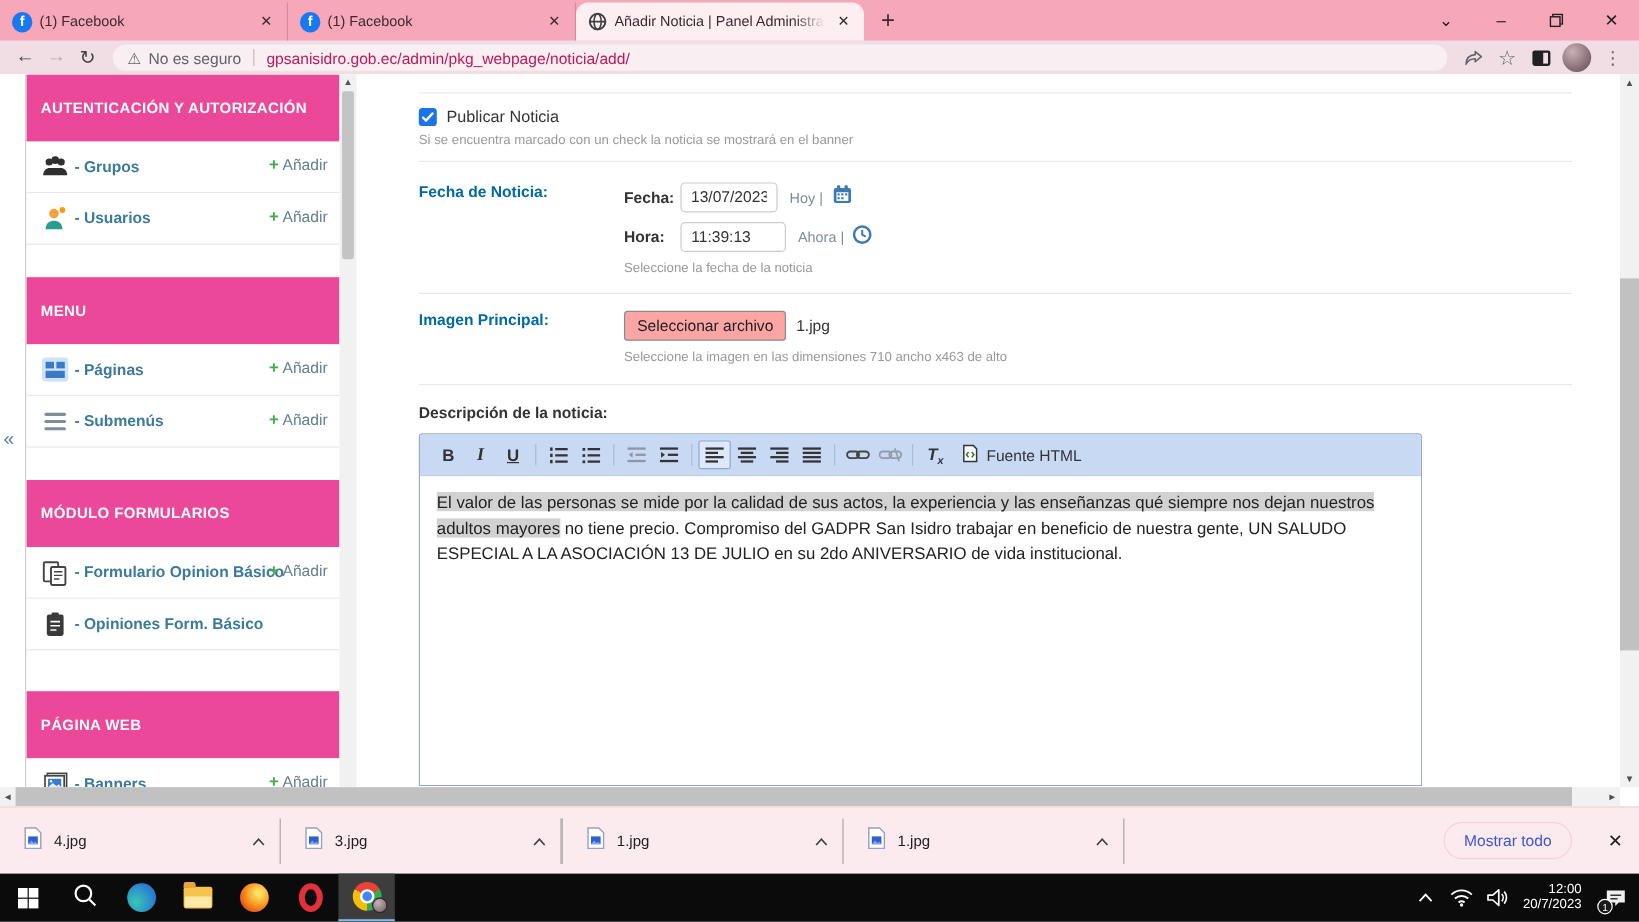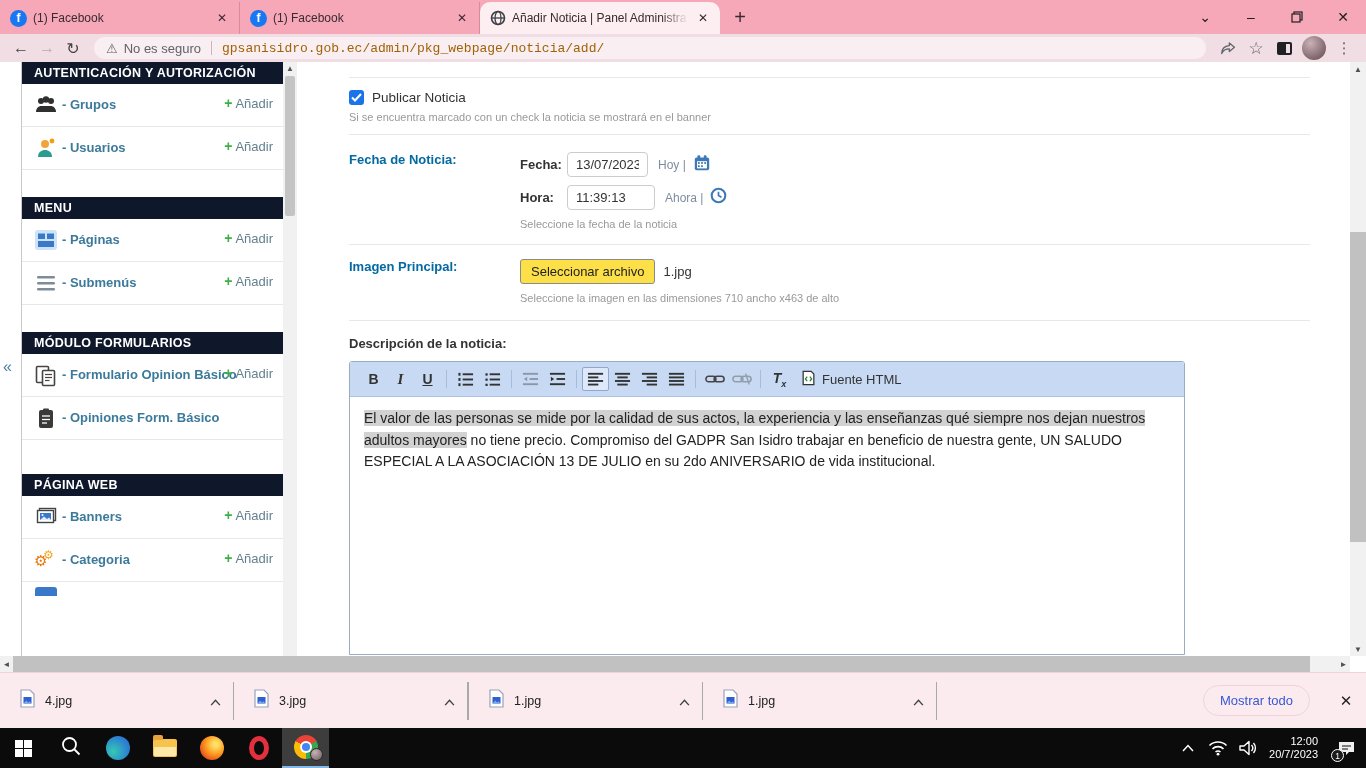--- a/index.html
+++ b/index.html
@@ -21,34 +21,34 @@
   .win-controls { position:absolute; right:0; top:0; height:34px; display:flex; }
   .wc { width:46px; height:34px; display:flex; align-items:center; justify-content:center; color:#202020; font-size:14px; }
 
   .toolbar { position:absolute; top:34px; left:0; width:1366px; height:28px; background:#f1dee4; display:flex; align-items:center; padding:0 8px; }
   .nav-btn { width:26px; height:26px; display:flex; align-items:center; justify-content:center; font-size:16px; color:#444; }
   .nav-btn.disabled { color:#bda9b0; }
   .addr { flex:1; height:22px; margin:0 8px; background:#f9eef1; border-radius:12px; display:flex; align-items:center; padding:0 12px; font-size:13px; color:#3c4043; }
   .addr .warn { font-size:13px; color:#5f6368; margin-right:6px; }
   .addr .sec { color:#5f6368; margin-right:10px; }
   .addr .adiv { width:1px; height:14px; background:#cdb5bc; margin-right:10px; }
-  .addr .url { color:#a16207;font-family:Liberation Mono, monospace; }
+  .addr .url { color:#be185d; }
   .tb-ic { width:28px; height:26px; display:flex; align-items:center; justify-content:center; color:#5f6368; }
   .avatar { width:24px; height:24px; border-radius:50%; background:radial-gradient(circle at 35% 30%, #c9b2b6, #8b7078 60%, #5c4a50); margin:0 4px; }
   .sidepanel-ic { width:15px; height:13px; background:#202124; border-radius:2px; position:relative; }
   .sidepanel-ic::after { content:""; position:absolute; right:2px; top:2px; bottom:2px; width:4px; background:#f1dee4; }
 
   
   .content { position:absolute; top:62px; left:0; width:1366px; height:610px; background:#fff; }
   .content-row { display:flex; height:594px; }
   .gutter { width:21px; position:relative; }
   .collapse { position:absolute; top:296px; left:3px; color:#4a7fa5; font-size:16px; }
 
   .sidebar { width:262px; border-left:1px solid #c9c9c9; overflow:hidden; background:#fff; }
-  .sb-header { background:#0f172a; color:#fff; font-weight:bold; font-size:12.5px; padding:4px 12px; letter-spacing:.3px; }
+  .sb-header { background:#ec4899; color:#fff; font-weight:bold; font-size:12.5px; padding:21px 12px; letter-spacing:.3px; }
   .sb-row { position:relative; display:block; padding:10px 12px; border-bottom:1px solid #e8e8e8; background:#fff; line-height:20px; }
   .sb-ic { display:inline-block; vertical-align:middle; width:24px; height:22px; margin-right:4px; }
   .sb-label { display:inline; font-weight:bold; font-size:13px; color:#3b7a9b; max-width:150px; }
   .sb-add { position:absolute; right:10px; top:9px; font-size:13px; color:#64808f; white-space:nowrap; }
   .sb-add .plus { color:#3fae46; font-weight:bold; margin-right:3px; font-size:14px; }
   .sb-gap { height:27px; background:#fff; }
   .sb-row.clip { height:11px; overflow:hidden; padding-top:4px; border-bottom:none; }
   .sb-scroll { width:14px; background:#f1f1f1; position:relative; }
   .sb-scroll .arr { position:absolute; left:0; width:14px; height:12px; display:flex; align-items:center; justify-content:center; font-size:8px; color:#555; }
   .sb-thumb { position:absolute; left:2px; width:10px; top:14px; height:140px; background:#c4c4c4; border-radius:2px; }
@@ -62,21 +62,21 @@
   .chkline { display:flex; align-items:center; gap:8px; font-size:13.5px; color:#333; }
   .checkbox { width:15px; height:15px; background:#1a73e8; border-radius:3px; display:flex; align-items:center; justify-content:center; }
   .row-date { display:flex; padding:17px 0 14px 0; }
   .dline { display:flex; align-items:center; margin-bottom:8px; }
   .minor { font-weight:bold; font-size:13px; color:#333; width:47px; }
   input.txt { height:25px; border:1px solid #ccc; border-radius:4px; padding:0 8px; font-size:13px; color:#333; font-family:"Liberation Sans",sans-serif; }
   .w-fecha { width:81px; } .w-hora { width:88px; }
   .linkish { color:#7d8d9e; font-size:12px; margin:0 7px 0 10px; }
   .dhelp { }
   .row-image { display:flex; padding:14px 0 16px 0; }
-  .filebtn { border:1px solid #8a8a8a; background:#fde047; border-radius:3px; padding:4px 10px; font-size:13px; color:#222; font-family:"Liberation Sans",sans-serif; }
+  .filebtn { border:1px solid #8a8a8a; background:#fca5a5; border-radius:3px; padding:4px 10px; font-size:13px; color:#222; font-family:"Liberation Sans",sans-serif; }
   .fname { font-size:13px; color:#333; margin-left:8px; }
   .ihelp { margin-top:8px; }
   .desc-label { font-weight:bold; font-size:13px; color:#333; margin:15px 0 10px 0; }
 
   
   .editor { width:836px; border:1px solid #9aacc0; border-radius:3px 3px 0 0; }
   .etoolbar { background:#c8daf3; border-bottom:1px solid #aec3e2; padding:5px 10px; display:flex; align-items:center; border-radius:3px 3px 0 0; }
   .tbtn { width:27px; height:24px; display:flex; align-items:center; justify-content:center; color:#333; border:1px solid transparent; border-radius:2px; }
   .tbtn.active { background:#dde9fb; border:1px solid #8fa8cc; }
   .tbtn.disabled { opacity:.4; }

